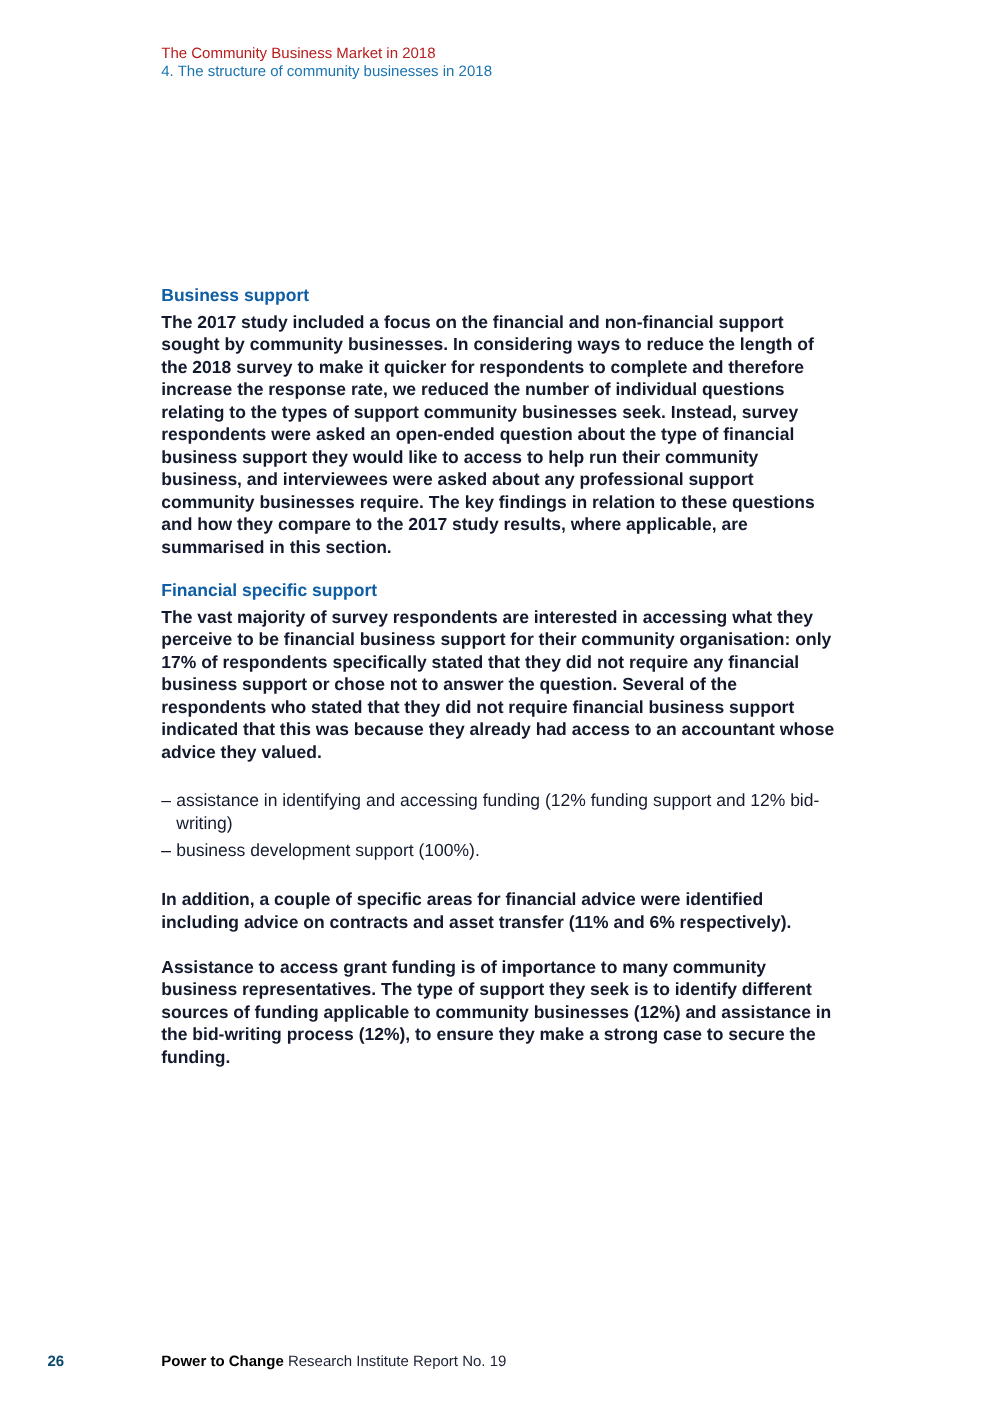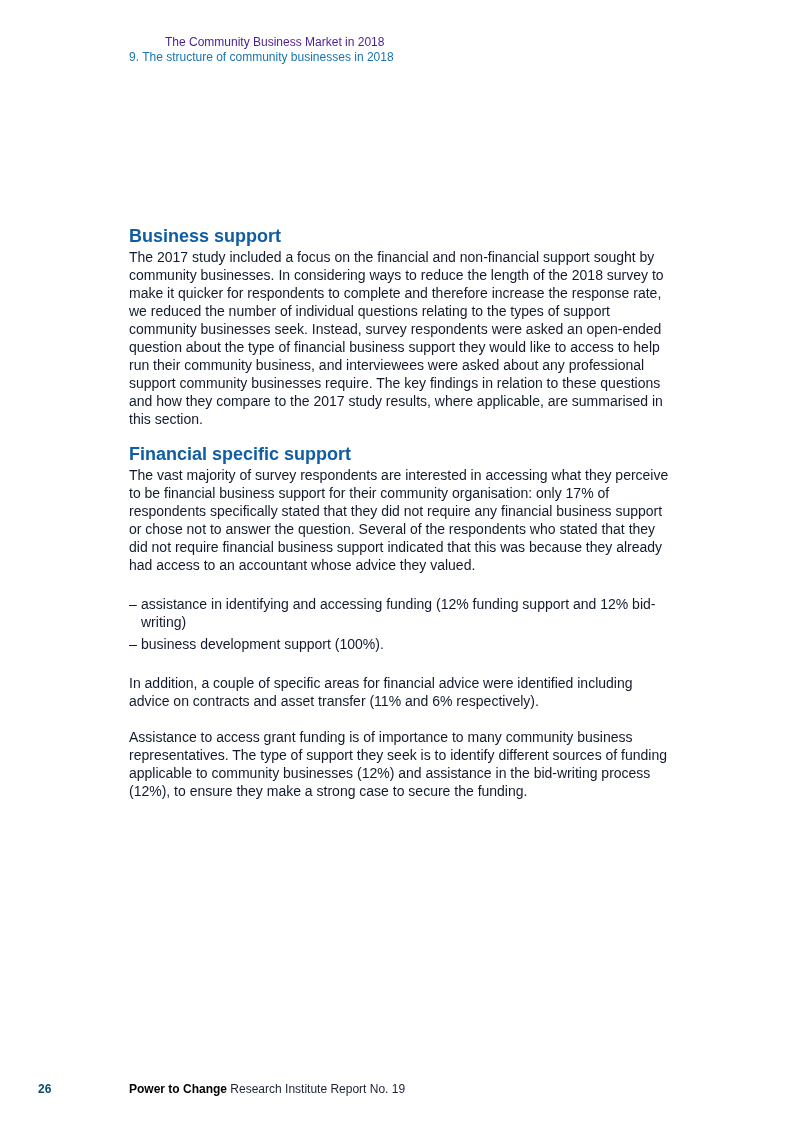--- a/index.html
+++ b/index.html
@@ -1,41 +1,41 @@
 <!DOCTYPE html>
 <html><head>
 <meta charset="utf-8">
 <style>
   html, body { margin: 0; padding: 0; background: #ffffff; }
   body { width: 800px; height: 1132px; position: relative; overflow: hidden;
          font-family: "Liberation Sans", "DejaVu Sans", sans-serif; color: #141a2e; }
   .running-head { position: absolute; left: 129px; top: 35px; font-size: 12px; line-height: 15px; }
-  .running-head .doc-title { color: #4c1d95; margin-left: 36px; }
+  .running-head .doc-title { color: #b91c1c; }
   .running-head .section-title { color: #1a74b0; }
   .content { position: absolute; left: 129px; top: 227px; width: 540px; }
-  h2 { margin: 0; font-size: 18px; line-height: 18px; font-weight: bold; color: #0f5ea3; }
-  p { margin: 0; font-size: 14px; line-height: 18px; color: #141a2e; }
+  h2 { margin: 0; font-size: 14px; line-height: 18px; font-weight: bold; color: #0f5ea3; }
+  p { margin: 0; font-size: 14px; line-height: 18px; color: #141a2e; font-weight: bold; }
   .gap-s { height: 3px; }
   .gap-m { height: 17px; }
   .gap-l { height: 18px; }
   ul.bullets { list-style: none; margin: 0; padding: 0; font-size: 14px; line-height: 18px; }
   ul.bullets li { position: relative; padding-left: 12px; margin-bottom: 4px; }
   ul.bullets li .dash { position: absolute; left: 0; top: 0; }
   .footer { position: absolute; left: 38px; top: 1082px; font-size: 12px; line-height: 15px; width: 500px; }
   .footer .page-num { position: absolute; left: 0; font-weight: bold; color: #0c4a6e; }
   .footer .brand { position: absolute; left: 91px; white-space: nowrap; }
   .footer .brand b { color: #000000; }
   .footer .brand span.rest { color: #1c2235; }
 </style>
 </head>
 <body>
 
 <div class="running-head">
   <div class="doc-title">The Community Business Market in 2018</div>
-  <div class="section-title">9. The structure of community businesses in 2018</div>
+  <div class="section-title">4. The structure of community businesses in 2018</div>
 </div>
 
 <div class="content">
   <h2>Business support</h2>
   <div class="gap-s"></div>
   <p>The 2017 study included a focus on the financial and non-financial support sought by community businesses. In considering ways to reduce the length of the 2018 survey to make it quicker for respondents to complete and therefore increase the response rate, we reduced the number of individual questions relating to the types of support community businesses seek. Instead, survey respondents were asked an open-ended question about the type of financial business support they would like to access to help run their community business, and interviewees were asked about any professional support community businesses require. The key findings in relation to these questions and how they compare to the 2017 study results, where applicable, are summarised in this section.</p>
 
   <div class="gap-m"></div>
   <h2>Financial specific support</h2>
   <div class="gap-s"></div>

